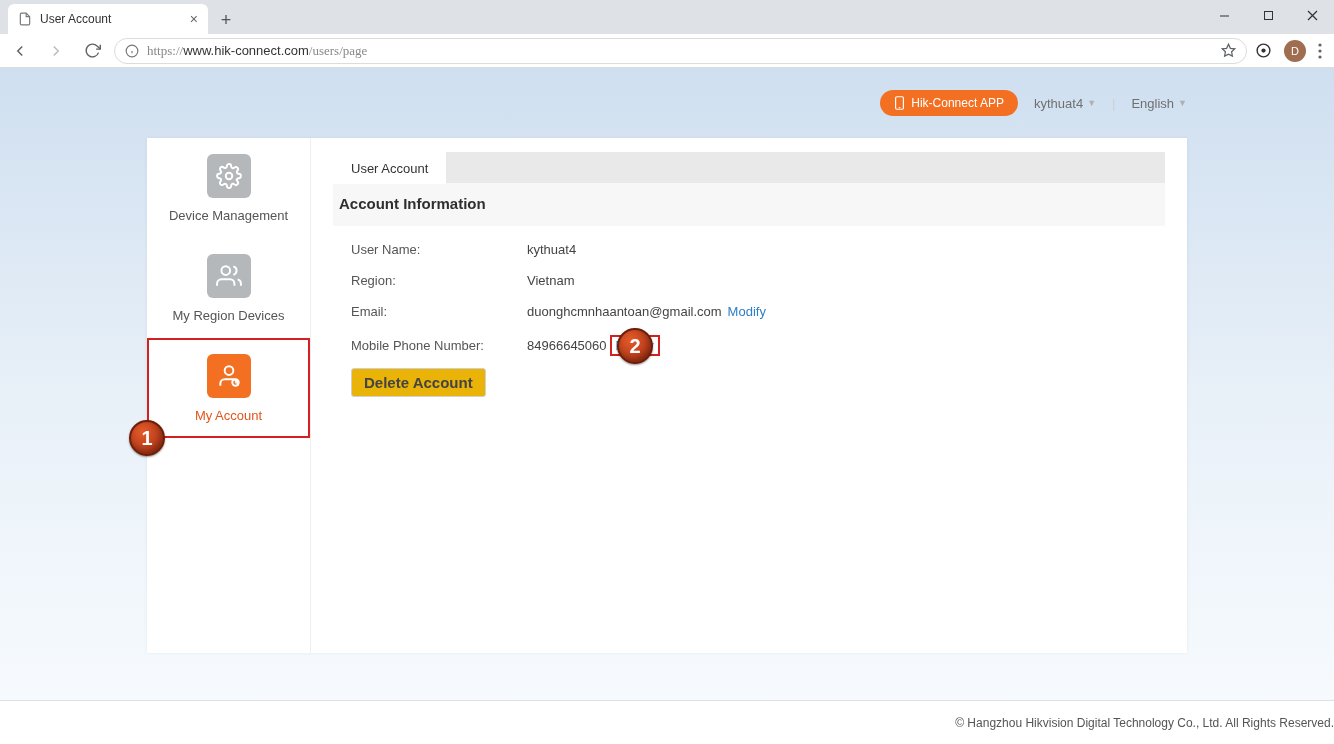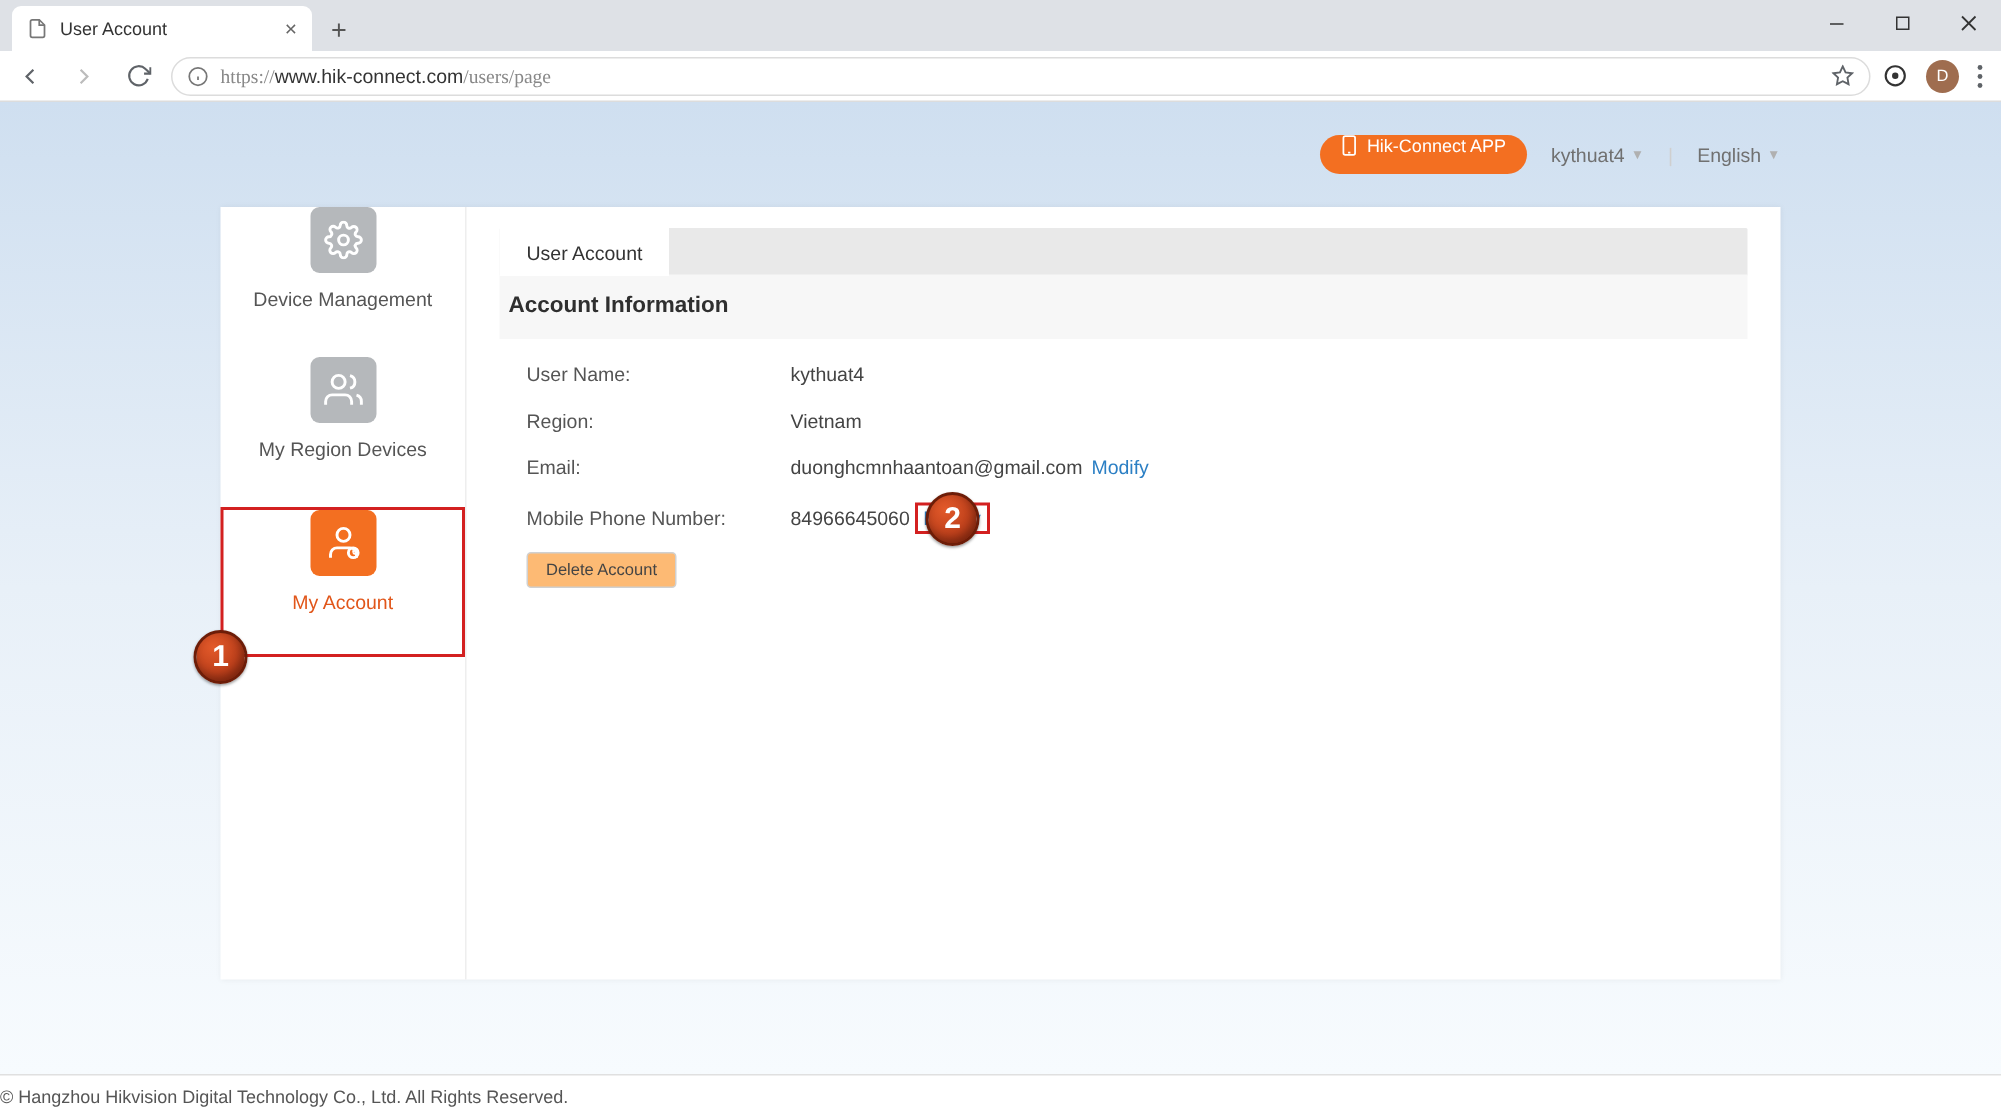--- a/index.html
+++ b/index.html
@@ -27,49 +27,49 @@
   
   .page-bg { background: linear-gradient(180deg, #cfdff0 0%, #e8f0f8 50%, #f7fbfe 100%); height: calc(744px - 68px - 28px); overflow:hidden; }
 
   .container { width:1040px; margin: 0 auto; }
   .topbar { display:flex; align-items:center; height:70px; }
   .logo { font-family: Arial, sans-serif; font-weight:900; font-size:28px; font-style:italic; letter-spacing:0px; }
   .logo .hik { color:#d32020; }
   .logo .vision { color:#4b4b4b; }
   .logo .reg { font-size:10px; vertical-align: top; color:#8a8a8a; font-style:normal; font-weight:normal; }
   .topbar-right { margin-left:auto; display:flex; align-items:center; gap:16px; font-size:13px; color:#707070;}
-  .app-btn { background:#f36f21; color:#fff; border-radius:13px; height:26px; padding:0 14px; display:flex; align-items:flex-start; gap:6px; font-size:12px; }
+  .app-btn { background:#f36f21; color:#fff; border-radius:13px; height:26px; padding:0 14px; display:flex; align-items:center; gap:6px; font-size:12px; }
   .divider { color:#cfcfcf; }
   .dd { display:flex; align-items:center; gap:4px; cursor:pointer; }
   .caret { font-size:9px; color:#b0b0b0; }
 
   .panel { background:#fff; display:flex; height: 515px; box-shadow: 0 0 4px rgba(0,0,0,0.06); }
   .sidebar { width:164px; border-right:1px solid #eee; }
-  .side-item { height:100px; display:flex; flex-direction:column; align-items:center; gap:10px; color:#555; font-size:13px; cursor:pointer; position:relative; }
+  .side-item { height:100px; display:flex; flex-direction:column; align-items:center; justify-content:center; gap:10px; color:#555; font-size:13px; cursor:pointer; position:relative; }
   .side-icon { width:44px; height:44px; border-radius:6px; background:#b5b8bb; display:flex; align-items:center; justify-content:center; color:#fff; }
   .side-item.active { color:#e1561a; }
   .side-item.active .side-icon { background:#f36f21; }
   .side-item.highlighted { border:2px solid #d32020; }
 
   .content { flex:1; padding: 14px 22px; }
   .tabs { display:flex; background:#e9e9e9; height:32px; align-items:stretch; border-radius:1px; }
   .ctab { padding:0 18px; display:flex; align-items:center; font-size:13px; color:#616161; cursor:pointer; }
   .ctab.active { background:#fff; color:#333; }
   .section-title { font-weight:700; font-size:15px; padding:12px 6px 14px; color:#2f2f2f; border-bottom:1px solid #f0f0f0; }
   .section-title-wrap { background:#f7f7f7; margin-top: -1px;}
   .section-title-wrap .section-title{border:none;}
   .form { padding: 8px 0 0 18px; }
   .row { display:flex; align-items:center; padding:8px 0; font-size:13px; color:#555; }
   .row .label { width:176px; }
   .row .value { color:#444; }
   .link { color:#2b7fc4; cursor:pointer; margin-left:6px; }
   .link.boxed { border:2px solid #d32020; padding:1px 4px; margin-left:3px;}
-  .del-btn { border:1px solid #d0d0d0; background:#fdba74; padding:5px 12px; border-radius:3px; font-size:11px; color:#444; cursor:pointer; margin-top:4px; }
-
-  .footer { height:28px; background:#fff; border-top:1px solid #e0e0e0; display:flex; align-items:center; justify-content:flex-start; font-size:12px; color:#555; position:fixed; bottom:0; left:0; right:0; }
+  .del-btn { border:1px solid #d0d0d0; background:#eab308; padding:5px 12px; border-radius:3px; font-size:15px; color:#444; cursor:pointer; margin-top:4px;font-weight:bold; }
+
+  .footer { height:44px; background:#fff; border-top:1px solid #e0e0e0; display:flex; align-items:center; justify-content:flex-end; font-size:12px; color:#555; position:fixed; bottom:0; left:0; right:0; }
   
   
   .badge { position:absolute; width:36px; height:36px; border-radius:50%; background: radial-gradient(circle at 35% 30%, #e35a2a, #a12c10); border:2px solid #6d1d08; color:#fff; font-size:20px; font-weight:600; display:flex; align-items:center; justify-content:center; box-shadow: inset -2px -3px 6px rgba(0,0,0,0.3), 0 1px 2px rgba(0,0,0,0.4); z-index:50; }
 
   svg { display:block; }
 </style>
 </head>
 <body>
 
 <div class="chrome">

